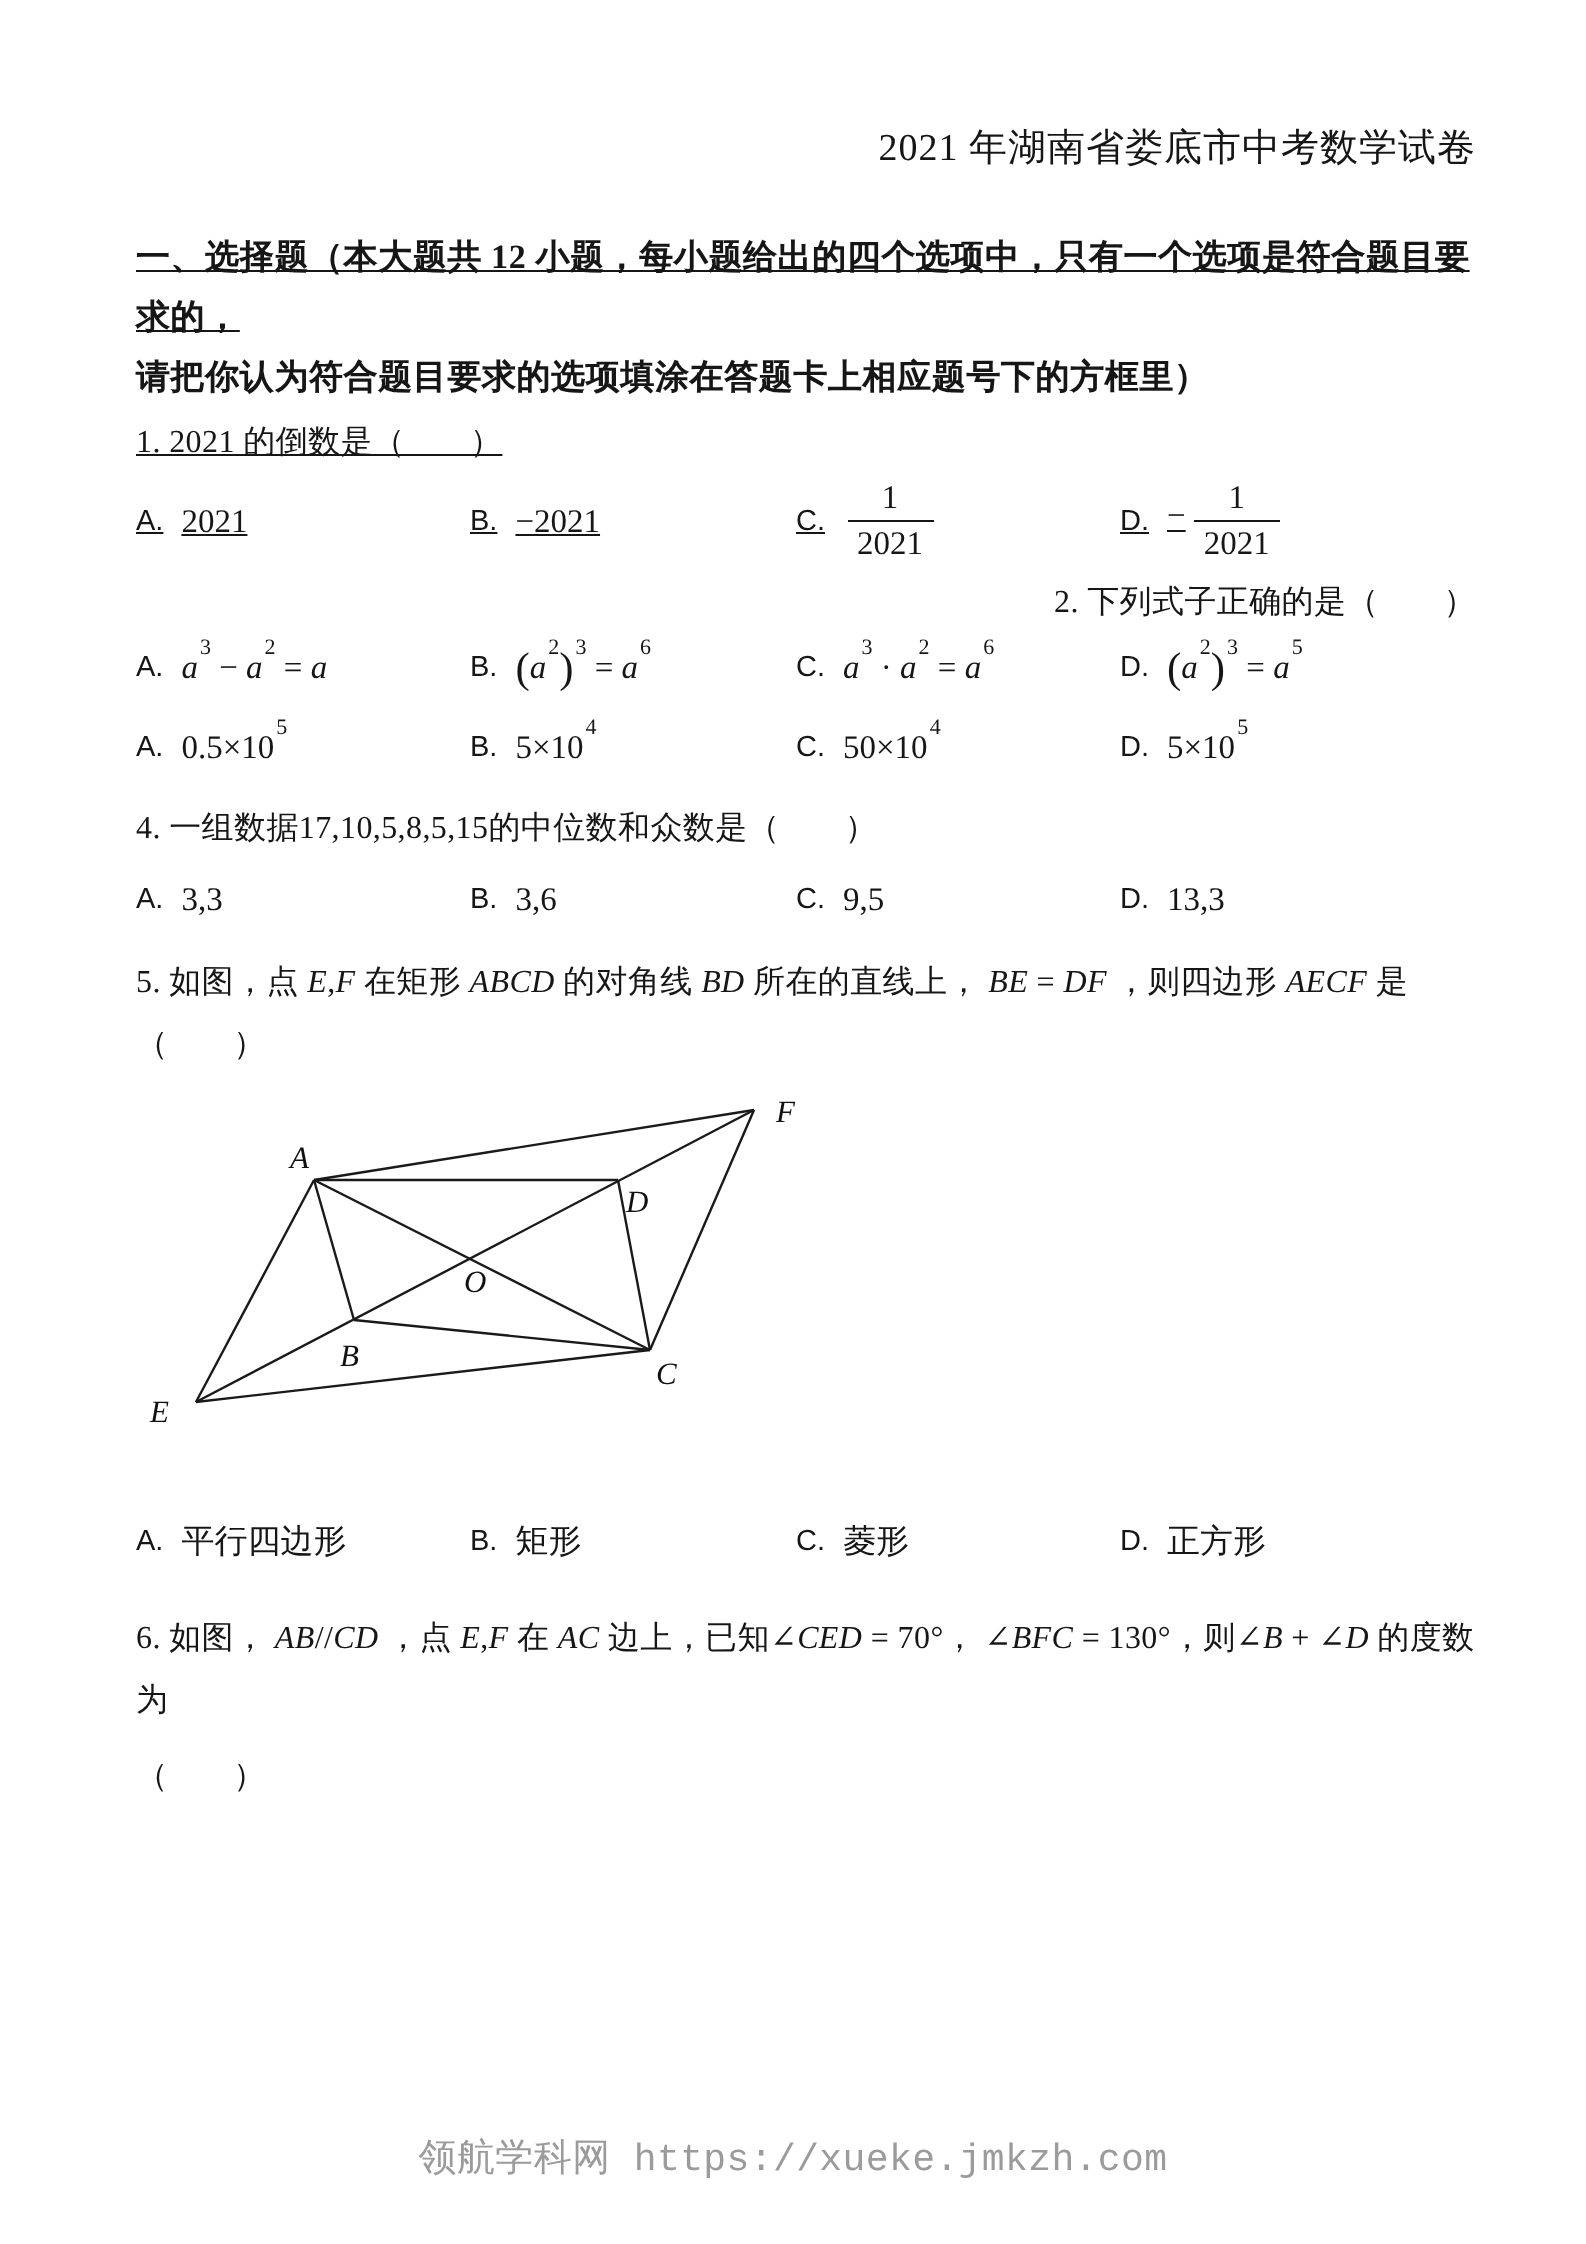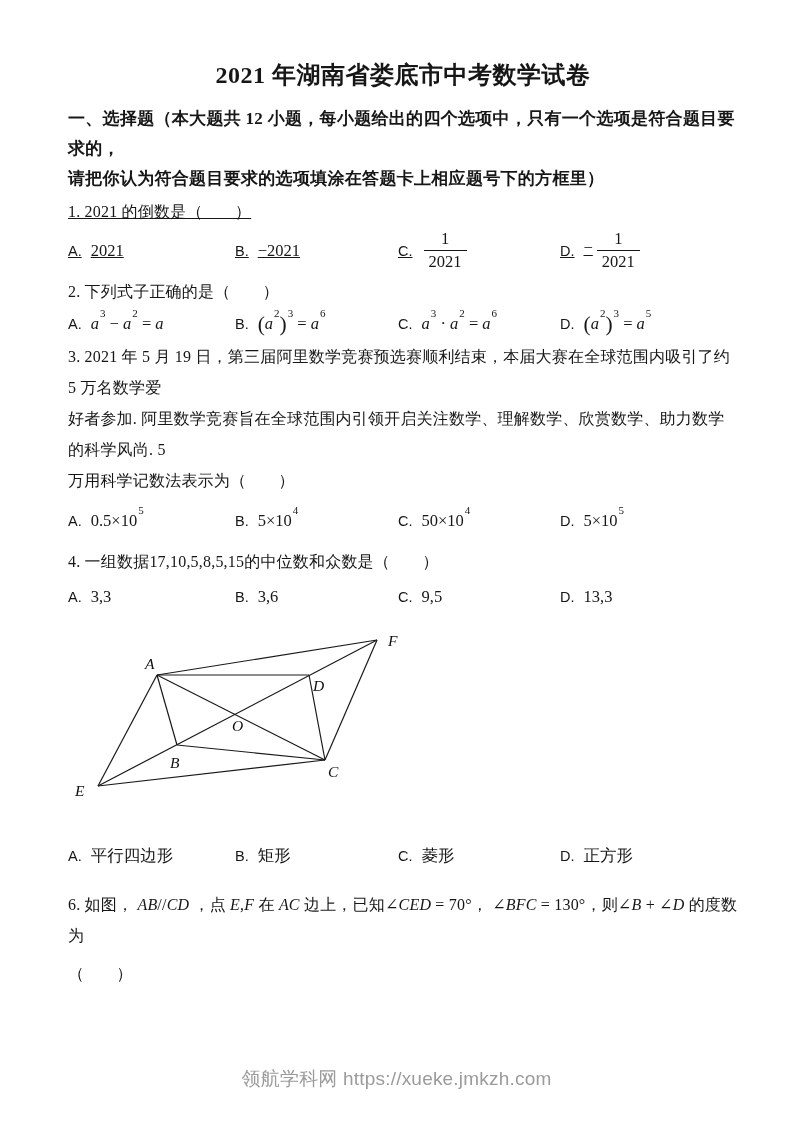--- a/index.html
+++ b/index.html
@@ -8,30 +8,30 @@
     width:793px; height:1122px;
     background:#ffffff;
     color:#161616;
     font-family:"Liberation Serif","DejaVu Serif",serif;
     overflow:hidden;
   }
   .content { padding:60px 55px 0 68px; }
 
   h1.title {
     margin:0; padding:0;
-    font-size:24px; line-height:30px;
-    font-weight:bold; text-align:center;
+    font-size:19px; line-height:30px;
+    font-weight:normal; text-align:right;
     letter-spacing:0.5px;
   }
   .sec {
     margin:0; font-weight:bold;
     font-size:17px; line-height:30px;
     letter-spacing:0.3px;
   }
-  .sec1 { margin-top:14px; }
+  .sec1 { margin-top:24px;text-decoration:underline; }
 
   .q { margin:0; }
   .q .stem p { margin:0; font-size:16px; line-height:31px; letter-spacing:0.2px; }
   .q .stem i { font-family:"Liberation Serif","DejaVu Serif",serif; font-style:italic; }
 
   .opts {
     display:grid;
     grid-template-columns:167px 163px 162px 1fr;
     align-items:center;
     min-height:26px;
@@ -45,34 +45,34 @@
 
   sup { font-size:11px; line-height:0; position:relative; top:-6px; margin-left:1px; }
   .bp { font-size:1.3em; line-height:0; vertical-align:-0.1em; }
   .frac { display:inline-block; vertical-align:middle; text-align:center; margin:2px 2px; }
   .frac .fn { display:block; line-height:20px; padding:0 5px 1px 5px; border-bottom:1.3px solid #161616; }
   .frac .fd { display:block; line-height:20px; padding:1px 5px 0 5px; }
   .neg { vertical-align:1px; margin-right:2px; }
 
   
   #q-1 { margin-top:2px;text-decoration:underline; }   #q-1 .opts { margin-top:0; }
-  #q-2 { margin-top:2px; }   #q-2 .opts { margin-top:2px; min-height:30px; }
+  #q-2 { margin-top:2px;text-align:right; }   #q-2 .opts { margin-top:2px; min-height:30px; }
   #q-3 { margin-top:2px; }   #q-3 .opts { margin-top:12px; }
   #q-4 { margin-top:12px; }  #q-4 .opts { margin-top:7px; }
   #q-5 { margin-top:13px; }  #q-5 .opts { margin-top:30px; }
   #q-6 { margin-top:20px; }   #q-6 .stem p + p { margin-top:7px; }
 
   .figwrap { margin-left:-8px; margin-top:-2px; height:192px; }
   .figlbl { font-family:"Liberation Serif","DejaVu Serif",serif;
             font-style:italic; font-size:15.5px; fill:#111; }
 
   .footer {
     position:absolute; left:0; right:0; top:1066px;
     text-align:center;
-    font-family:Liberation Sans, sans-serif;
+    font-family:Liberation Mono, monospace;
     font-size:19px; color:#9b9b9b; letter-spacing:0.2px;
   }
 </style>
 </head>
 <body>
 
 <div class="page">
   <div class="content">
     <h1 class="title">2021 年湖南省娄底市中考数学试卷</h1>
     <p class="sec sec1">一、选择题（本大题共 12 小题，每小题给出的四个选项中，只有一个选项是符合题目要求的，</p>
@@ -120,25 +120,20 @@
               <span class="opt-value"><i>a</i><sup>3</sup> · <i>a</i><sup>2</sup> = <i>a</i><sup>6</sup></span>
             </div>
             <div class="opt">
               <span class="opt-label">D.</span>
               <span class="opt-value"><span class="bp">(</span><i>a</i><sup>2</sup><span class="bp">)</span><sup>3</sup> = <i>a</i><sup>5</sup></span>
             </div>
           </div>
         </div>
 
   <div class="q" id="q-3">
-    <div class="stem">
-            <p>3. 2021 年 5 月 19 日，第三届阿里数学竞赛预选赛顺利结束，本届大赛在全球范围内吸引了约 5 万名数学爱</p>
-            <p>好者参加. 阿里数学竞赛旨在全球范围内引领开启关注数学、理解数学、欣赏数学、助力数学的科学风尚. 5</p>
-            <p>万用科学记数法表示为（  ）</p>
-          </div>
   <div class="opts">
             <div class="opt">
               <span class="opt-label">A.</span>
               <span class="opt-value">0.5×10<sup>5</sup></span>
             </div>
             <div class="opt">
               <span class="opt-label">B.</span>
               <span class="opt-value">5×10<sup>4</sup></span>
             </div>
             <div class="opt">
@@ -170,20 +165,23 @@
               <span class="opt-value">9,5</span>
             </div>
             <div class="opt">
               <span class="opt-label">D.</span>
               <span class="opt-value">13,3</span>
             </div>
           </div>
         </div>
 
   <div class="q" id="q-5">
+    <div class="stem">
+            <p>5. 如图，点 <i>E</i>,<i>F</i> 在矩形 <i>ABCD</i> 的对角线 <i>BD</i> 所在的直线上， <i>BE</i> = <i>DF</i> ，则四边形 <i>AECF</i> 是（  ）</p>
+          </div>
   <div class="figwrap"><svg width="360" height="192">
               <line x1="97" y1="54" x2="117" y2="124" stroke="#1a1a1a" stroke-width="1.2"></line>
               <line x1="117" y1="124" x2="265" y2="139" stroke="#1a1a1a" stroke-width="1.2"></line>
               <line x1="265" y1="139" x2="249" y2="54" stroke="#1a1a1a" stroke-width="1.2"></line>
               <line x1="249" y1="54" x2="97" y2="54" stroke="#1a1a1a" stroke-width="1.2"></line>
               <line x1="97" y1="54" x2="265" y2="139" stroke="#1a1a1a" stroke-width="1.2"></line>
               <line x1="38" y1="165" x2="317" y2="19" stroke="#1a1a1a" stroke-width="1.2"></line>
               <line x1="38" y1="165" x2="97" y2="54" stroke="#1a1a1a" stroke-width="1.2"></line>
               <line x1="38" y1="165" x2="265" y2="139" stroke="#1a1a1a" stroke-width="1.2"></line>
               <line x1="317" y1="19" x2="97" y2="54" stroke="#1a1a1a" stroke-width="1.2"></line>

